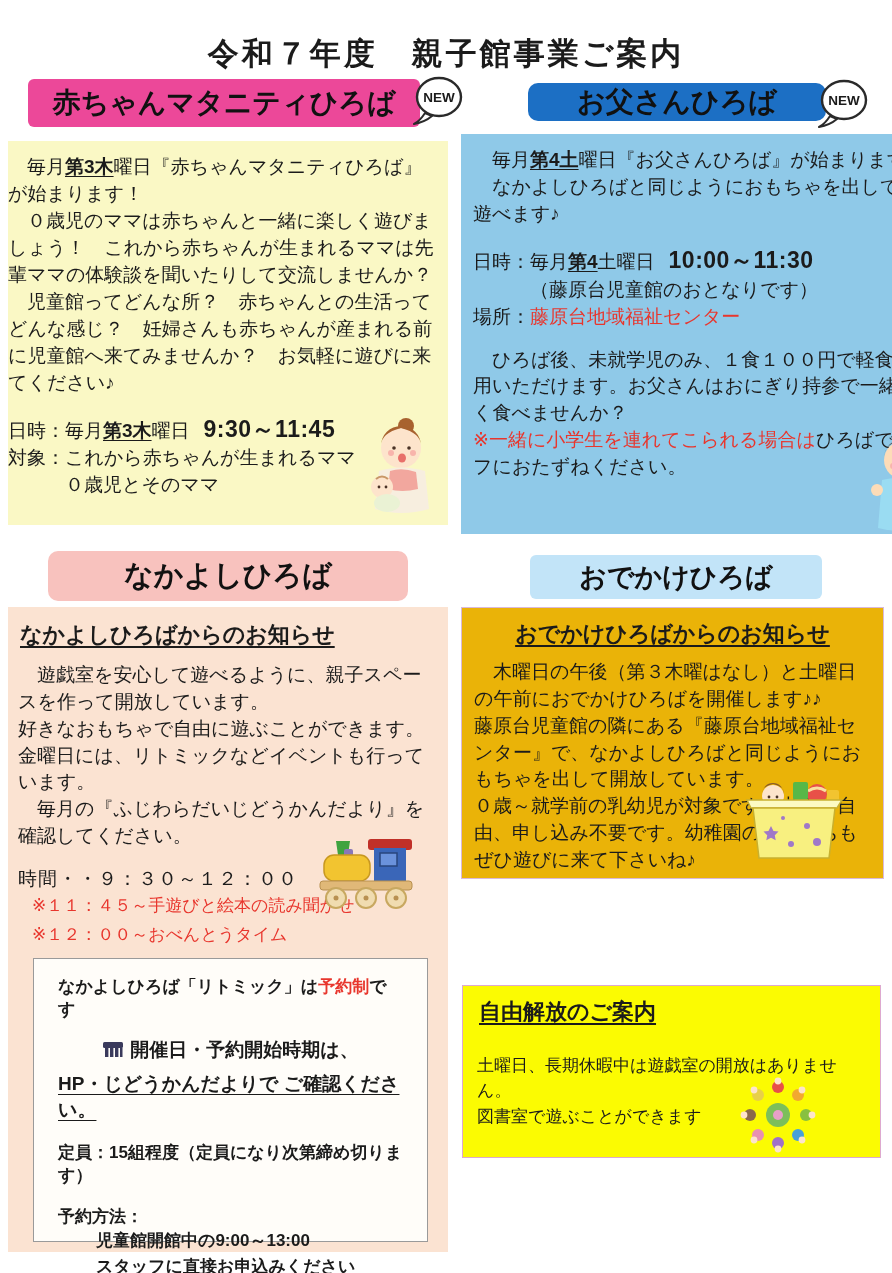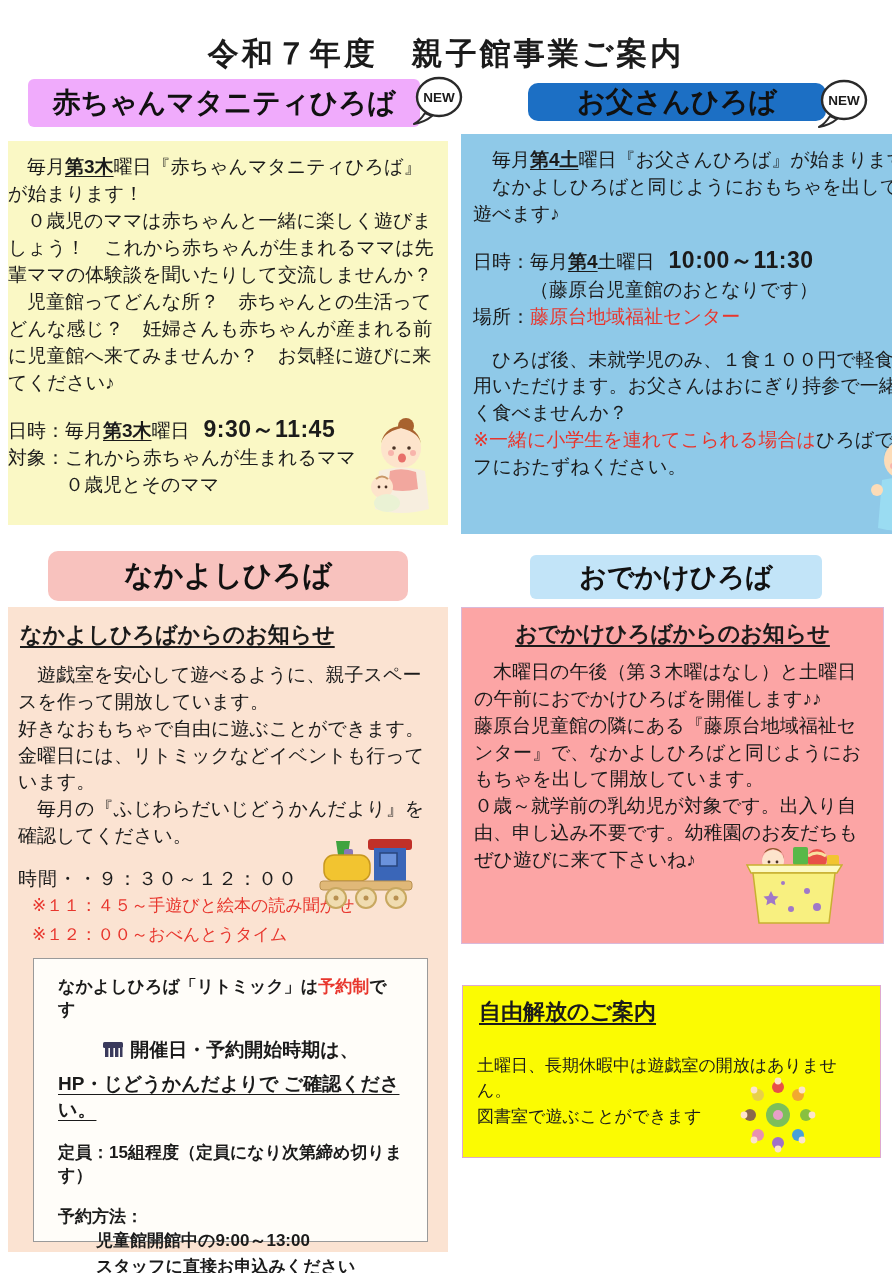--- a/index.html
+++ b/index.html
@@ -11,29 +11,29 @@
   .abs{position:absolute;box-sizing:border-box;}
   p{margin:0;white-space:pre-wrap;}
   .page-title{
     top:12px;left:0;width:100%;text-align:center;
     font-size:31px;font-weight:bold;letter-spacing:3px;
   }
   .sec-hdr{
     display:flex;align-items:center;justify-content:center;
     font-weight:bold;color:#111;
   }
-  #baby-header{left:28px;top:79px;width:392px;height:48px;background:#f0abfc;border-radius:6px;font-size:28px;}
+  #baby-header{left:28px;top:79px;width:392px;height:48px;background:#ec4899;border-radius:6px;font-size:28px;}
   #father-header{left:528px;top:83px;width:298px;height:38px;background:#1C6FC4;border-radius:10px;font-size:28px;}
   #nakayoshi-header{left:48px;top:551px;width:360px;height:50px;background:#F8C2BE;border-radius:10px;font-size:29px;}
   #odekake-header{left:530px;top:555px;width:292px;height:44px;background:#C2E4F8;border-radius:6px;font-size:27px;}
 
   #baby-box{left:8px;top:141px;width:440px;height:384px;background:#FAF8C5;padding:13px 12px 10px 0;}
   #father-box{left:461px;top:134px;width:508px;height:400px;background:#8FC9E8;padding:13px 12px 10px 12px;}
   #nakayoshi-box{left:8px;top:607px;width:440px;height:645px;background:#FBE3D2;padding:12px 10px;}
-  #odekake-box{left:461px;top:607px;width:423px;height:337px;background:#fca5a5;border:1px solid #D9B9DA;padding:10px 12px;}
+  #odekake-box{left:461px;top:607px;width:423px;height:272px;background:#eab308;border:1px solid #D9B9DA;padding:10px 12px;}
   #free-box{left:462px;top:985px;width:419px;height:173px;background:#FBFB02;border:1px solid #DDA9CF;padding:10px 14px;}
 
   .body-text{font-size:19px;line-height:1.42;}
   .em{font-weight:bold;text-decoration:underline;text-underline-offset:3px;}
   .red{color:#E8362D;}
   .sched{margin-top:16px;}
   .time{font-size:23px;font-weight:bold;letter-spacing:0.5px;margin-left:14px;}
 
   .notice-title{
     font-size:22px;font-weight:bold;line-height:1.3;

